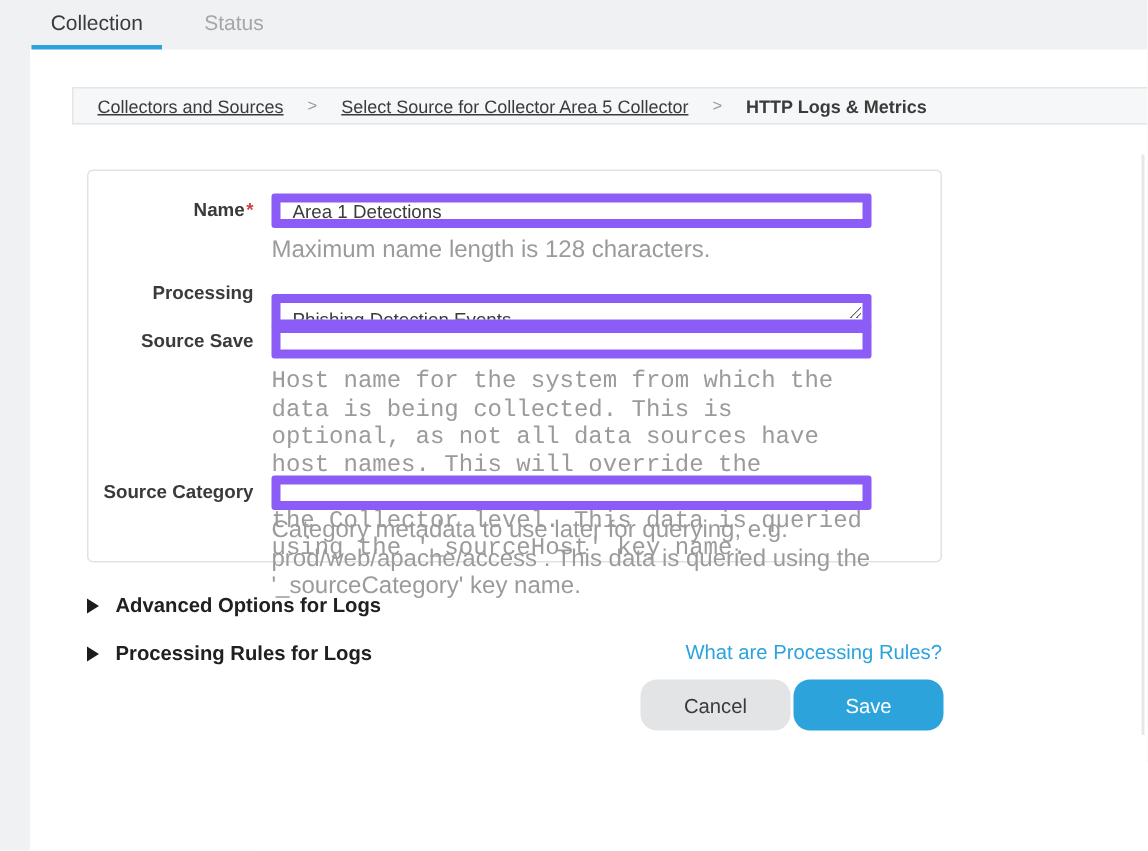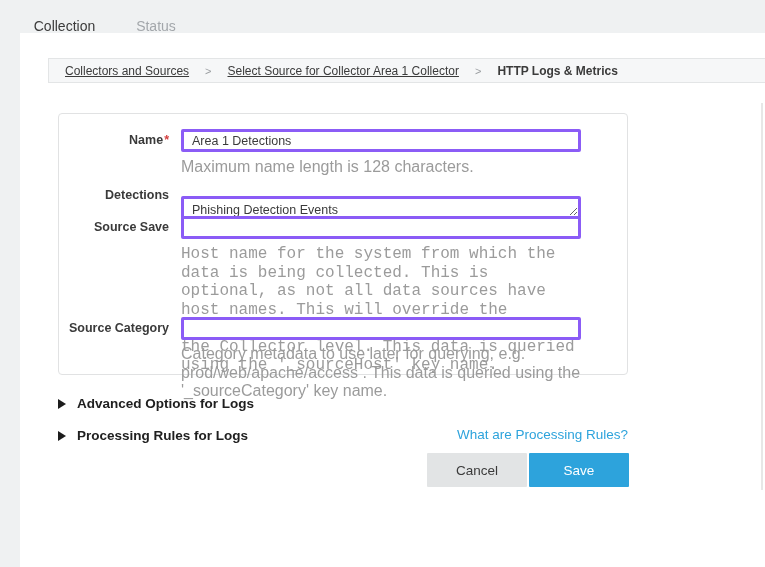--- a/index.html
+++ b/index.html
@@ -5,21 +5,21 @@
   * { margin:0; padding:0; box-sizing:border-box; }
   html,body { width:765px; height:567px; overflow:hidden; }
   body {
     font-family:"Liberation Sans","DejaVu Sans",sans-serif;
     background:#eff1f2;
     position:relative;
     color:#3b3b3b;
   }
 
   
-  .tabbar { position:absolute; left:0; top:12px; width:687px; height:33px; background:#eff1f2;border-radius:10px; }
+  .tabbar { position:absolute; left:0; top:1px; width:687px; height:33px; background:#eff1f2;border-radius:10px; }
   .tab { position:absolute; top:0; height:33px; text-align:center; font-size:14px; line-height:29px; cursor:pointer; }
   .tab-collection { left:21px; width:87px; color:#3b3b3b; border-bottom:4px solid #2da3dc; }
   .tab-status { left:124px; width:64px; color:#a3a7ab; }
 
   
   .panel { position:absolute; left:20px; top:33px; width:745px; height:534px; background:#ffffff; }
   .panel-right-border { position:absolute; left:741px; top:70px; width:2px; height:387px; background:#e7e7e7; }
 
   
   .breadcrumb {
@@ -36,21 +36,21 @@
     position:absolute; left:38px; top:80px; width:570px; height:262px;
     background:#fff; border:1px solid #e1e2e3; border-radius:4px;
   }
   .flabel {
     position:absolute; left:0; width:110px; text-align:right;
     font-size:12.5px; font-weight:bold; color:#3a3a3a; line-height:23px;
   }
   .req { color:#d43f3f; font-weight:bold; margin-left:1px; }
   .finput {
     position:absolute; left:122px; width:400px; height:23px;
-    border:3px solid #8b5cf6; border-radius:2px; background:#fff;
+    border:6px solid #8b5cf6; border-radius:2px; background:#fff;
     font-family:"Liberation Sans","DejaVu Sans",sans-serif;
     font-size:12.5px; color:#3b3b3b; padding:0 8px; outline:none;
   }
   textarea.finput { resize:both; padding-top:4px; line-height:15px; overflow:hidden; }
   .fhelp {
     position:absolute; left:122px; width:402px;
     font-size:16px; color:#9b9b9b; line-height:18.5px;
   }
 
   
@@ -64,50 +64,50 @@
   .sec-processing { top:395px; }
 
   
   .rules-link {
     position:absolute; top:394px; right:137px;
     color:#2da3dc; font-size:13.5px; cursor:pointer; text-decoration:none;
   }
   .btn {
     position:absolute; top:420px; width:100px; height:34px;
     font-family:"Liberation Sans","DejaVu Sans",sans-serif;
-    font-size:13.5px; border:none; border-radius:1px; cursor:pointer;
+    font-size:13.5px; border:none; border-radius:11px; cursor:pointer;
   }
   .btn-cancel { left:407px; background:#e2e4e5; color:#3b3b3b; }
   .btn-save { left:509px; background:#2da3dc; color:#ffffff; }
 </style>
 </head>
 <body>
 
 <div class="tabbar">
   <div class="tab tab-collection">Collection</div>
   <div class="tab tab-status">Status</div>
 </div>
 
 <div class="panel">
 
   <div class="breadcrumb">
     <span class="crumb-link">Collectors and Sources</span>
     <span class="crumb-sep">&gt;</span>
-    <span class="crumb-link">Select Source for Collector Area 1 Collector</span>
+    <span class="crumb-link">Select Source for Collector Area 5 Collector</span>
     <span class="crumb-sep">&gt;</span>
     <span class="crumb-current">HTTP Logs &amp; Metrics</span>
   </div>
 
   <div class="card">
 
     <span class="flabel" style="top:15px;"><span>Name</span><span class="req">*</span></span>
     <input class="finput" style="top: 15px;" type="text" value="Area 1 Detections">
     <div class="fhelp" style="top:44px;">Maximum name length is 128 characters.</div>
 
-    <span class="flabel" style="top:70px;">Detections</span>
+    <span class="flabel" style="top:70px;">Processing</span>
     <textarea class="finput" style="top: 82px;">Phishing Detection Events</textarea>
 
     <span class="flabel" style="top:102px;">Source Save</span>
     <input class="finput" style="top: 102px;" type="text" value="">
     <div class="fhelp" style="top:131px;font-family:Liberation Mono, monospace;">Host name for the system from which the data is being collected. This is optional, as not all data sources have host names. This will override the default set in the "Host Name" field at the Collector level. This data is queried using the '_sourceHost' key name.</div>
 
     <span class="flabel" style="top:203px;">Source Category</span>
     <input class="finput" style="top: 203px;" type="text" value="">
     <div class="fhelp" style="top:231px;">Category metadata to use later for querying, e.g. prod/web/apache/access . This data is queried using the '_sourceCategory' key name.</div>
 

